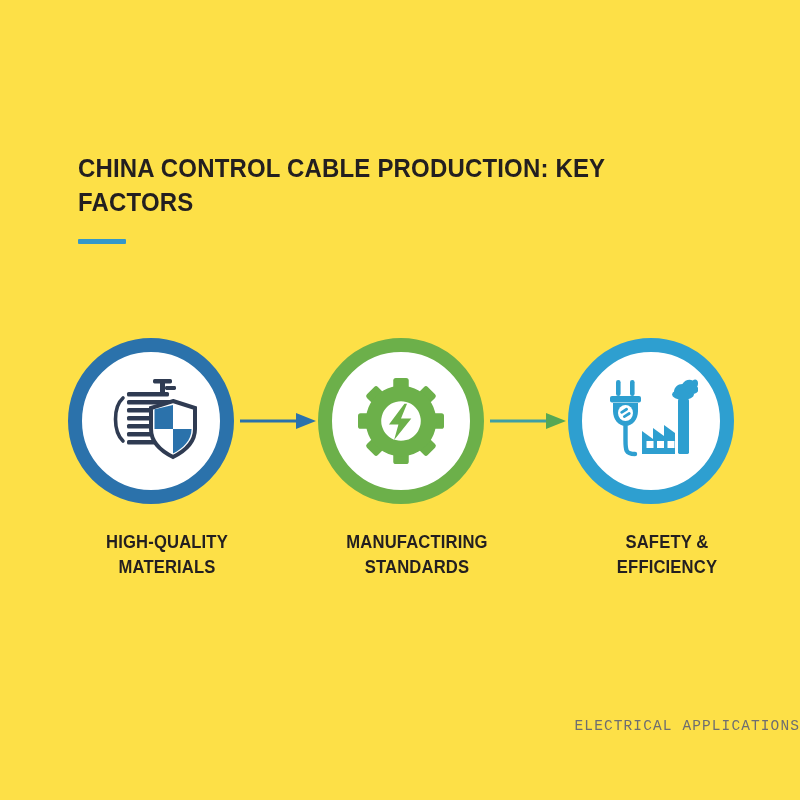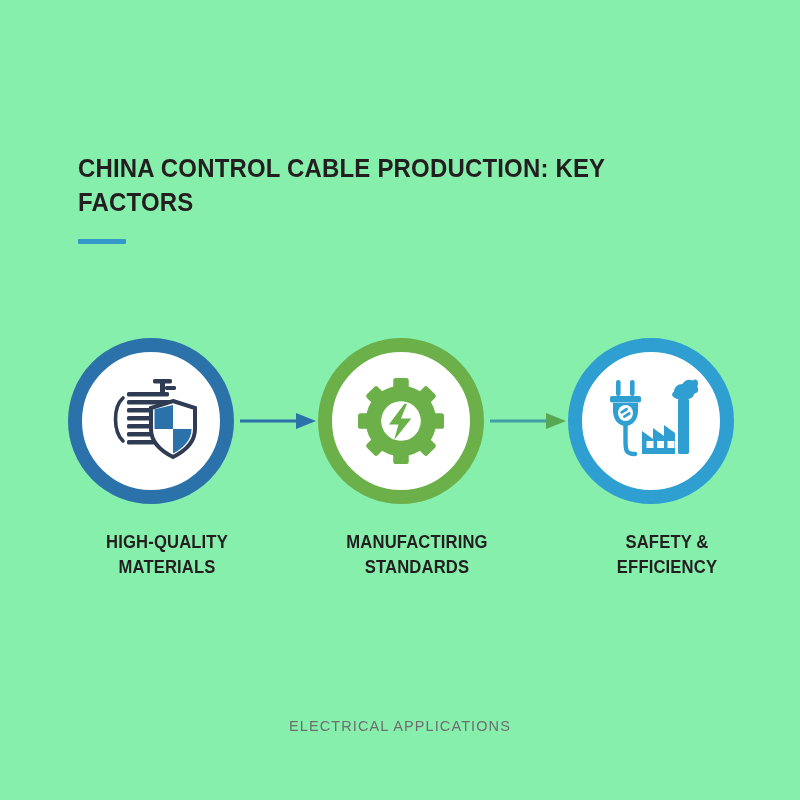--- a/index.html
+++ b/index.html
@@ -8,21 +8,21 @@
     width: 800px;
     height: 800px;
     background: #ffffff;
     font-family: "Liberation Sans", sans-serif;
     overflow: hidden;
   }
   #canvas {
     position: relative;
     width: 800px;
     height: 800px;
-    background: #86efac;
+    background: #fde047;
   }
 
   
   #title-block {
     position: absolute;
     left: 78px;
     top: 152px;
     width: 580px;
   }
   #page-title {
@@ -118,22 +118,22 @@
   #label-1 { left: 31px; }
   #label-2 { left: 281px; }
   #label-3 { left: 531px; }
 
   
   #footer-text {
     position: absolute;
     left: 0;
     top: 718px;
     width: 800px;
-    text-align: center;
-    font-family: Liberation Sans, sans-serif;
+    text-align: right;
+    font-family: Liberation Mono, monospace;
     font-size: 14.5px;
     font-weight: normal;
     letter-spacing: 1.1px;
     color: #6e6e70;
     text-transform: uppercase;
   }
 </style>
 </head>
 <body>
 

